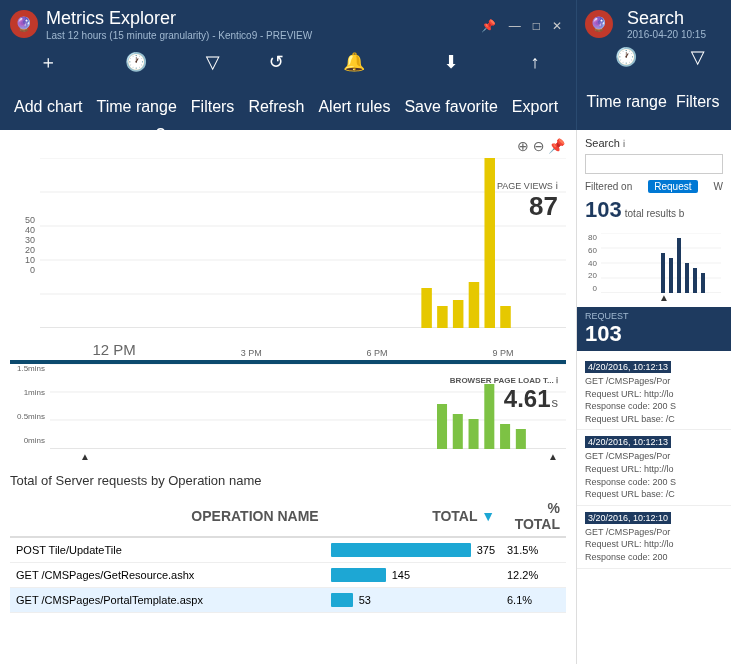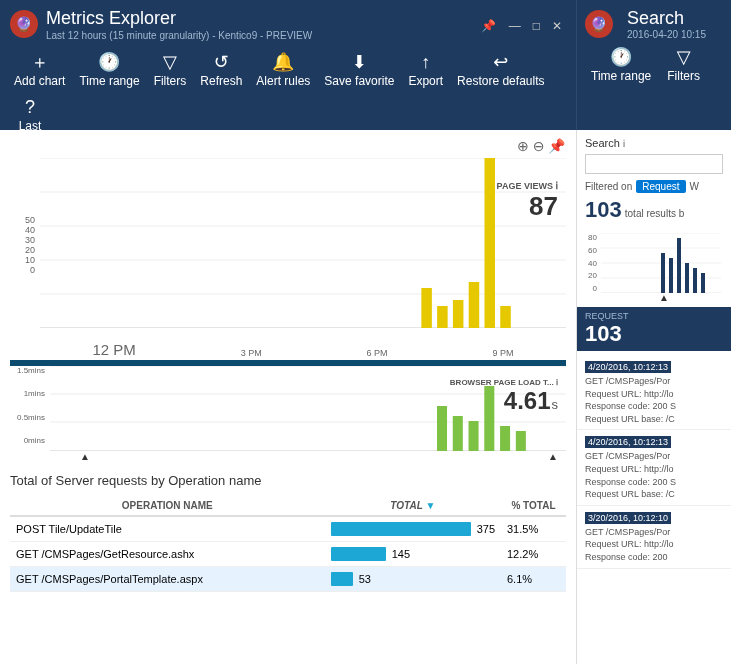--- a/index.html
+++ b/index.html
@@ -14,21 +14,21 @@
     .app-icon { width: 28px; height: 28px; background: #c0392b; border-radius: 50%; display: flex; align-items: center; justify-content: center; color: white; font-size: 14px; margin-right: 8px; flex-shrink: 0; }
     .app-title-text h1 { font-size: 18px; font-weight: 300; color: white; line-height: 1.2; }
     .app-title-text p { font-size: 10px; color: #a0b8d0; }
 
     .window-controls { margin-left: auto; display: flex; align-items: flex-start; gap: 4px; padding-top: 4px; }
     .win-btn { color: #ccc; font-size: 12px; cursor: pointer; padding: 2px 4px; background: none; border: none; }
 
     .toolbar { display: flex; align-items: center; padding: 4px 8px; gap: 2px; flex-wrap: wrap; }
     .toolbar-btn { display: flex; flex-direction: column; align-items: center; color: white; padding: 4px 6px; cursor: pointer; min-width: 44px; font-size: 10px; gap: 3px; border: none; background: none; }
     .toolbar-btn .icon { font-size: 18px; line-height: 1; }
-    .toolbar-btn .label { font-size: 12px; color: white; white-space: nowrap; }
+    .toolbar-btn .label { font-size: 16px; color: white; white-space: nowrap; margin-top: 24px; }
 
     .search-header { display: flex; flex-direction: column; padding: 8px 10px 4px; }
     .search-title-bar { display: flex; align-items: center; gap: 8px; }
     .search-app-icon { width: 28px; height: 28px; background: #c0392b; border-radius: 50%; display: flex; align-items: center; justify-content: center; color: white; font-size: 14px; flex-shrink: 0; }
     .search-title-text h1 { font-size: 18px; font-weight: 300; color: white; }
     .search-title-text p { font-size: 10px; color: #a0b8d0; }
     .search-toolbar { display: flex; padding: 4px 8px; gap: 2px; }
 
     
     .main-content { display: flex; flex: 1; overflow: hidden; }
@@ -39,31 +39,31 @@
     .chart-container { padding: 8px 10px 0; position: relative; flex-shrink: 0; }
     .chart-controls { display: flex; justify-content: flex-end; gap: 4px; margin-bottom: 4px; }
     .chart-ctrl-btn { color: #666; font-size: 14px; cursor: pointer; background: none; border: none; }
 
     .chart-wrapper { position: relative; height: 280px; }
 
     
     .table-section { padding: 8px 10px; flex: 1; overflow: hidden; }
     .table-title { font-size: 13px; color: #333; margin-bottom: 8px; }
     .data-table { width: 100%; border-collapse: collapse; }
-    .data-table th { font-size: 10px; font-weight: 600; color: #555; text-transform: uppercase; padding: 4px 6px; text-align: center; border-bottom: 2px solid #ddd; }
+    .data-table th { font-size: 14px; font-weight: 600; color: #555; text-transform: uppercase; padding: 4px 6px; text-align: right; border-bottom: 2px solid #ddd; }
     .data-table td { font-size: 11px; padding: 5px 6px; border-bottom: 1px solid #eee; }
     .data-table tr:last-child td { background: #e6f3ff; }
     .bar-cell { display: flex; align-items: center; gap: 6px; }
     .bar-vis { height: 14px; background: #1da7d4; border-radius: 1px; }
 
     
     .search-panel { padding: 6px 8px; }
     .search-label { font-size: 11px; color: #333; margin-bottom: 4px; display: flex; align-items: center; gap: 3px; }
     .search-input { width: 100%; border: 1px solid #ccc; padding: 3px 5px; font-size: 11px; outline: none; }
-    .filtered-on { font-size: 10px; color: #555; margin: 6px 0 2px; display: flex; align-items: center; gap: 4px; flex-wrap: wrap; }
+    .filtered-on { font-size: 10px; color: #555; margin: 6px 0 2px; display: flex; align-items: center; gap: 16px; flex-wrap: wrap; }
     .filter-tag { background: #0078d4; color: white; padding: 1px 6px; font-size: 10px; border-radius: 2px; }
     .total-results { font-size: 11px; color: #333; margin: 4px 0; }
     .total-count { font-size: 22px; font-weight: bold; color: #1e3a5f; }
 
     
     .request-item { background: #1e3a5f; color: white; padding: 4px 8px; margin: 4px 0; }
     .request-label { font-size: 9px; color: #a0b8d0; }
     .request-count { font-size: 22px; font-weight: bold; }
 
     
@@ -192,29 +192,29 @@
         </svg>
 
         <div style="position:absolute; left:30px; right:0; bottom:0; height:28px; display:flex; justify-content:space-around; align-items:flex-end;">
           <span style="font-size:15px;color:#666;">12 PM</span>
           <span style="font-size:9px;color:#666;">3 PM</span>
           <span style="font-size:9px;color:#666;">6 PM</span>
           <span style="font-size:9px;color:#666;">9 PM</span>
         </div>
 
         <div style="position:absolute; right:8px; top:20px; text-align:right;">
-          <div style="font-size:9px;color:#555;font-weight:700;padding-left:24px;">
+          <div style="font-size:9px;color:#555;font-weight:400;padding-left:24px;">
             <span>PAGE VIEWS</span>
             <span style="font-size:10px;">ℹ</span>
           </div>
           <div style="font-size:26px;font-weight:bold;color:#333;line-height:1.1;">87</div>
         </div>
       </div>
 
-      <div style="position:relative; height:105px; border-top:6px solid #0c4a6e; margin-top:2px;">
+      <div style="position:relative; height:105px; border-top:4px solid #0c4a6e; margin-top:2px;">
 
         <div style="position:absolute; left:0; top:0; bottom:20px; width:38px; display:flex; flex-direction:column; justify-content:space-between; align-items:flex-end; padding-right:3px;">
           <span style="font-size:8px;color:#666;">1.5mins</span>
           <span style="font-size:8px;color:#666;">1mins</span>
           <span style="font-size:8px;color:#666;">0.5mins</span>
           <span style="font-size:8px;color:#666;">0mins</span>
         </div>
 
         <svg style="position:absolute; left:40px; right:0; top:0; bottom:20px; width:calc(100% - 40px); height:85px;" viewBox="0 0 360 85" preserveAspectRatio="none">
           <line x1="0" y1="0" x2="360" y2="0" stroke="#e0e0e0" stroke-width="0.5"></line>
@@ -249,21 +249,21 @@
     </div>
 
     <div class="table-section">
       <div class="table-title">Total of Server requests by Operation name</div>
       <table class="data-table">
         <thead>
           <tr>
             <th>
               <span>OPERATION NAME</span>
             </th>
-            <th style="width:170px;font-style:italic;">
+            <th style="width:170px;">
               <span>TOTAL</span>
               <span style="color:#1da7d4;">▼</span>
             </th>
             <th style="width:65px;">% TOTAL</th>
           </tr>
         </thead>
         <tbody>
           <tr>
             <td>POST Tile/UpdateTile</td>
             <td>

